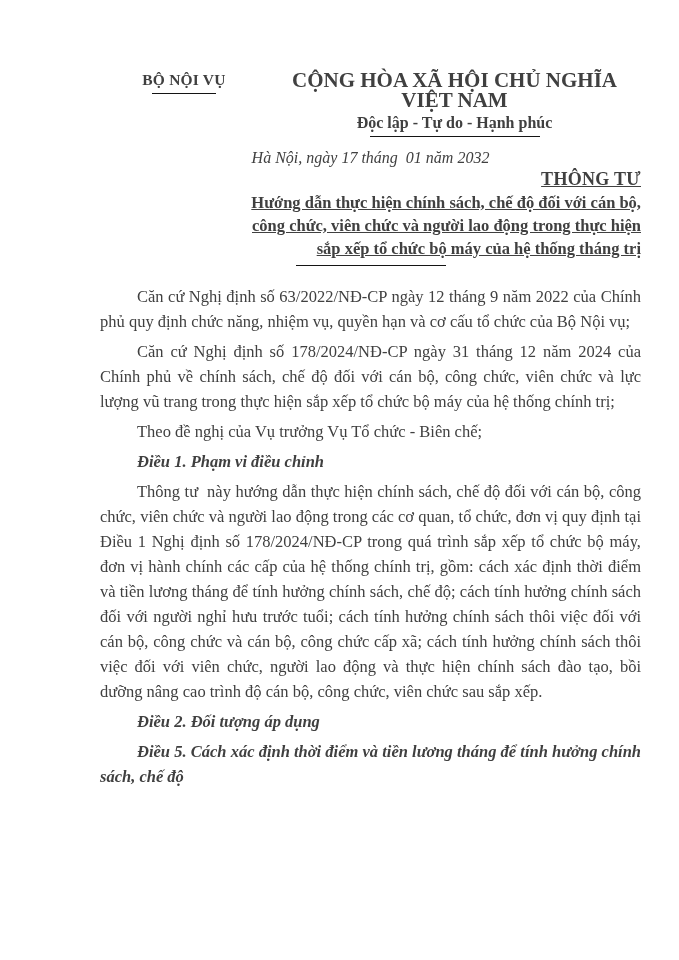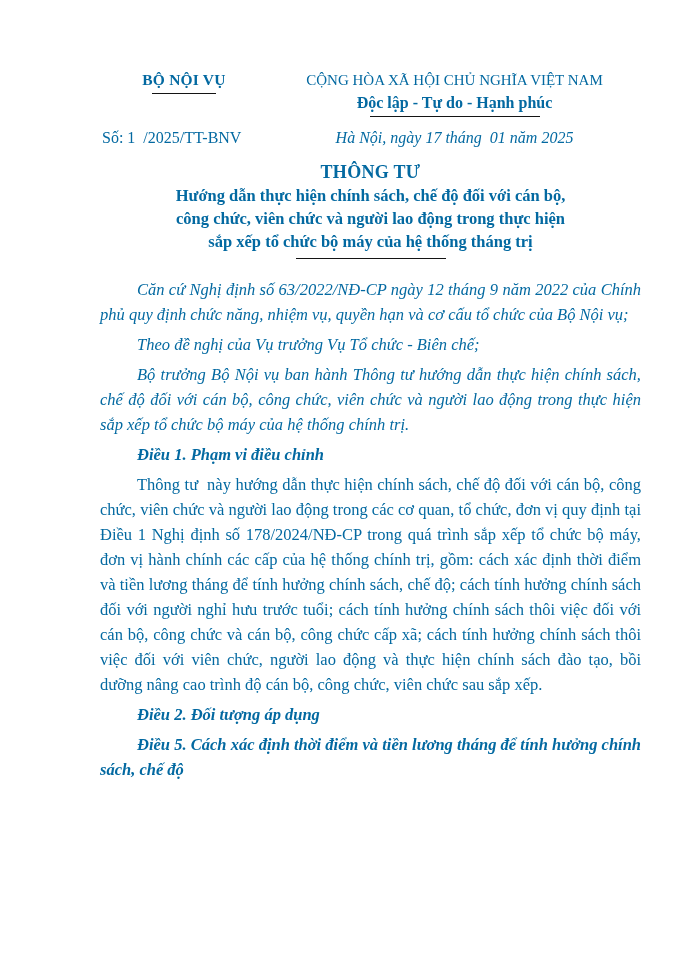--- a/index.html
+++ b/index.html
@@ -5,21 +5,21 @@
   html, body {
     margin: 0;
     padding: 0;
     background: #ffffff;
   }
   .page {
     position: relative;
     width: 679px;
     height: 960px;
     background: #ffffff;
-    color: #0369a1;
+    color: #404040;
     font-family: "Liberation Serif", "DejaVu Serif", serif;
     overflow: hidden;
     box-sizing: border-box;
     padding: 70px 38px 0 100px;
   }
   
   .header-row {
     display: flex;
     align-items: flex-start;
   }
@@ -37,22 +37,22 @@
     font-size: 15.5px;
     line-height: 20px;
     letter-spacing: 0.2px;
   }
   .org-underline {
     width: 64px;
     border-top: 1.6px solid #141414;
     margin: 3px auto 0 auto;
   }
   .motto-line1 {
-    font-weight: normal;
-    font-size: 15px;
+    font-weight: bold;
+    font-size: 21px;
     line-height: 20px;
   }
   .motto-line2 {
     font-weight: bold;
     font-size: 16px;
     line-height: 20px;
     margin-top: 3px;
   }
   .motto-underline {
     width: 170px;
@@ -77,22 +77,22 @@
   .place-date {
     flex: 1 1 auto;
     text-align: center;
     font-style: italic;
     font-size: 16px;
     line-height: 20px;
     white-space: pre-wrap;
   }
   
   .title-block {
-    margin-top: 13px;
-    text-align: center;
+    text-align: right;
+    text-decoration: underline;
   }
   .doc-type {
     font-weight: bold;
     font-size: 18px;
     line-height: 23px;
     letter-spacing: 0.3px;
   }
   .doc-title-line {
     font-weight: bold;
     font-size: 16.5px;
@@ -109,21 +109,20 @@
   }
   .para {
     font-size: 16.5px;
     line-height: 25px;
     text-align: justify;
     text-indent: 37px;
     margin: 0 0 5px 0;
     white-space: pre-wrap;
   }
   .para.italic {
-    font-style: italic;
   }
   .article-heading {
     font-weight: bold;
     font-size: 16.5px;
     line-height: 25px;
     text-align: justify;
     text-indent: 37px;
     margin: 3px 0 5px 0;
     font-style: italic;
   }
@@ -151,36 +150,35 @@
       <div class="org-underline"></div>
     </div>
     <div class="header-right">
       <div class="motto-line1">CỘNG HÒA XÃ HỘI CHỦ NGHĨA VIỆT NAM</div>
       <div class="motto-line2">Độc lập - Tự do - Hạnh phúc</div>
       <div class="motto-underline"></div>
     </div>
   </div>
 
   <div class="number-date-row">
-    <div class="doc-number">Số: 1  /2025/TT-BNV</div>
-    <div class="place-date">Hà Nội, ngày 17 tháng  01 năm 2025</div>
+    <div class="place-date">Hà Nội, ngày 17 tháng  01 năm 2032</div>
   </div>
 
   <div class="title-block">
     <div class="doc-type">THÔNG TƯ</div>
     <div class="doc-title-line">Hướng dẫn thực hiện chính sách, chế độ đối với cán bộ,</div>
     <div class="doc-title-line">công chức, viên chức và người lao động trong thực hiện</div>
     <div class="doc-title-line">sắp xếp tổ chức bộ máy của hệ thống tháng trị</div>
     <div class="title-underline"></div>
   </div>
 
   <div class="body-block">
     <p class="para italic">Căn cứ Nghị định số 63/2022/NĐ-CP ngày 12 tháng 9 năm 2022 của Chính phủ quy định chức năng, nhiệm vụ, quyền hạn và cơ cấu tổ chức của Bộ Nội vụ;</p>
+    <p class="para italic">Căn cứ Nghị định số 178/2024/NĐ-CP ngày 31 tháng 12 năm 2024 của Chính phủ về chính sách, chế độ đối với cán bộ, công chức, viên chức và lực lượng vũ trang trong thực hiện sắp xếp tổ chức bộ máy của hệ thống chính trị;</p>
     <p class="para italic">Theo đề nghị của Vụ trưởng Vụ Tổ chức - Biên chế;</p>
-    <p class="para italic">Bộ trưởng Bộ Nội vụ ban hành Thông tư hướng dẫn thực hiện chính sách, chế độ đối với cán bộ, công chức, viên chức và người lao động trong thực hiện sắp xếp tổ chức bộ máy của hệ thống chính trị.</p>
   </div>
 
   <div>
 
     <div>
       <div class="article-heading">Điều 1. Phạm vi điều chỉnh</div>
       <div class="article-body">Thông tư  này hướng dẫn thực hiện chính sách, chế độ đối với cán bộ, công chức, viên chức và người lao động trong các cơ quan, tổ chức, đơn vị quy định tại Điều 1 Nghị định số 178/2024/NĐ-CP trong quá trình sắp xếp tổ chức bộ máy, đơn vị hành chính các cấp của hệ thống chính trị, gồm: cách xác định thời điểm và tiền lương tháng để tính hưởng chính sách, chế độ; cách tính hưởng chính sách đối với người nghỉ hưu trước tuổi; cách tính hưởng chính sách thôi việc đối với cán bộ, công chức và cán bộ, công chức cấp xã; cách tính hưởng chính sách thôi việc đối với viên chức, người lao động và thực hiện chính sách đào tạo, bồi dưỡng nâng cao trình độ cán bộ, công chức, viên chức sau sắp xếp.</div>
     </div>
 
     <div>

